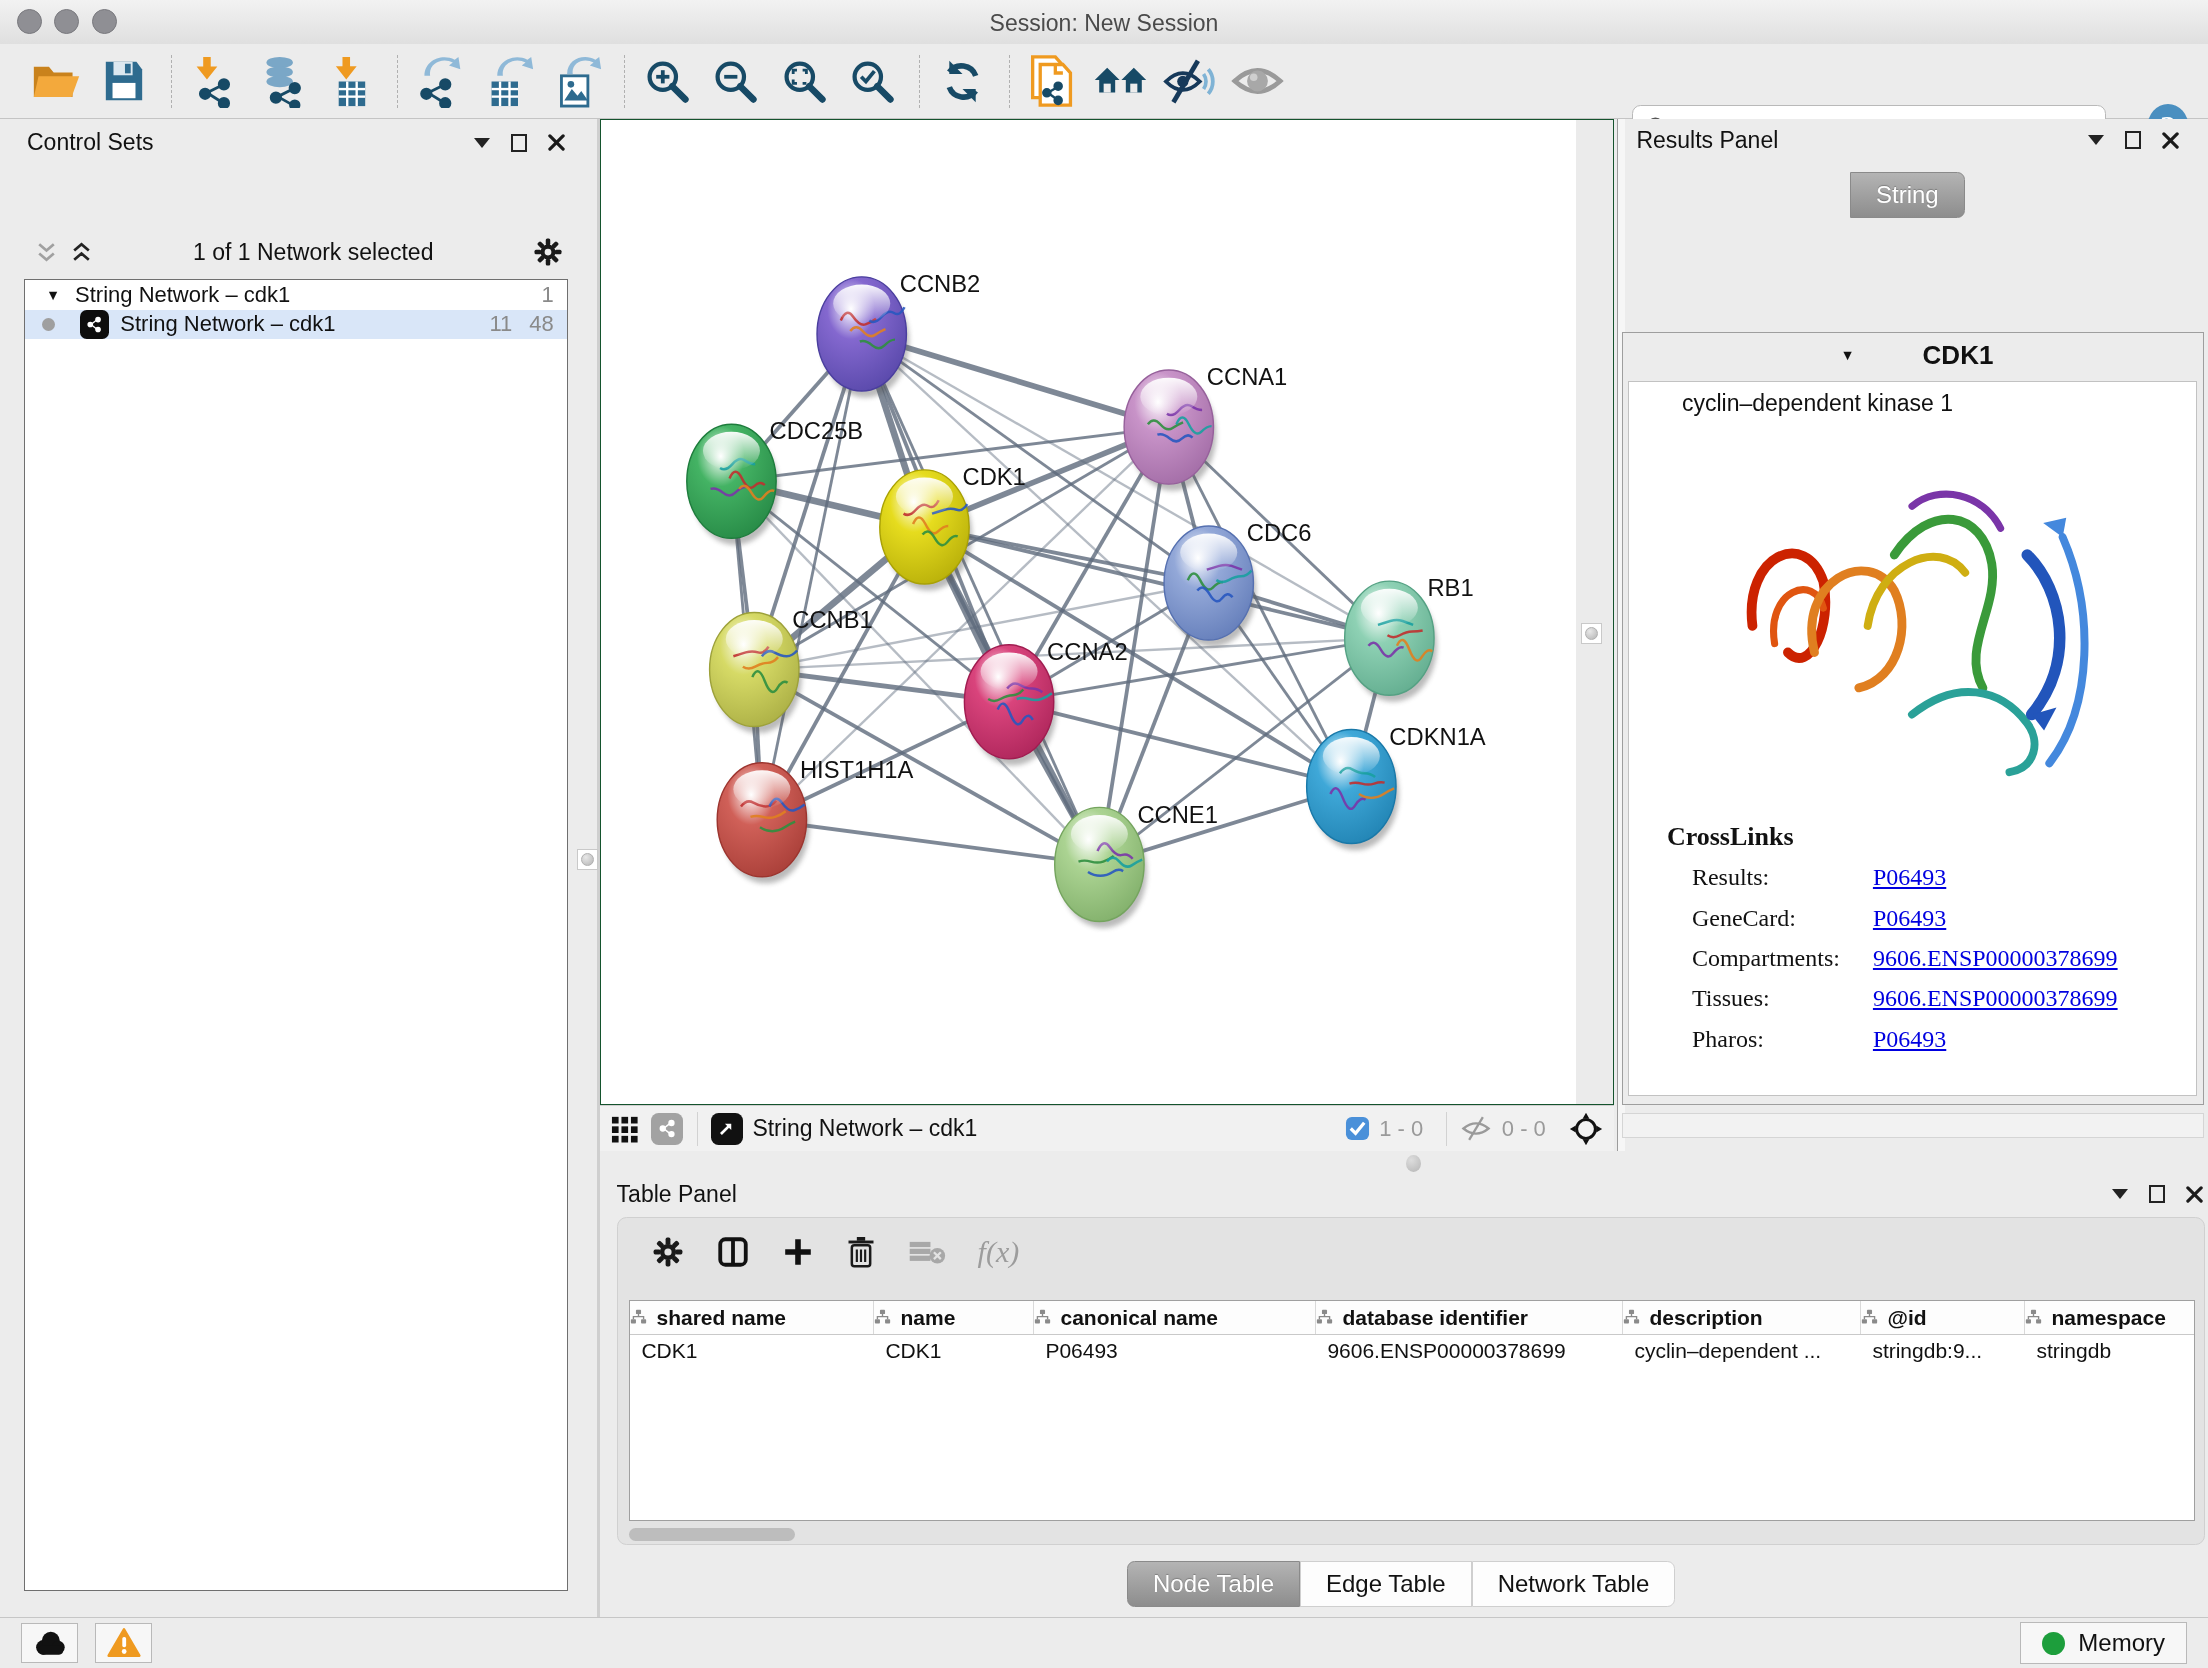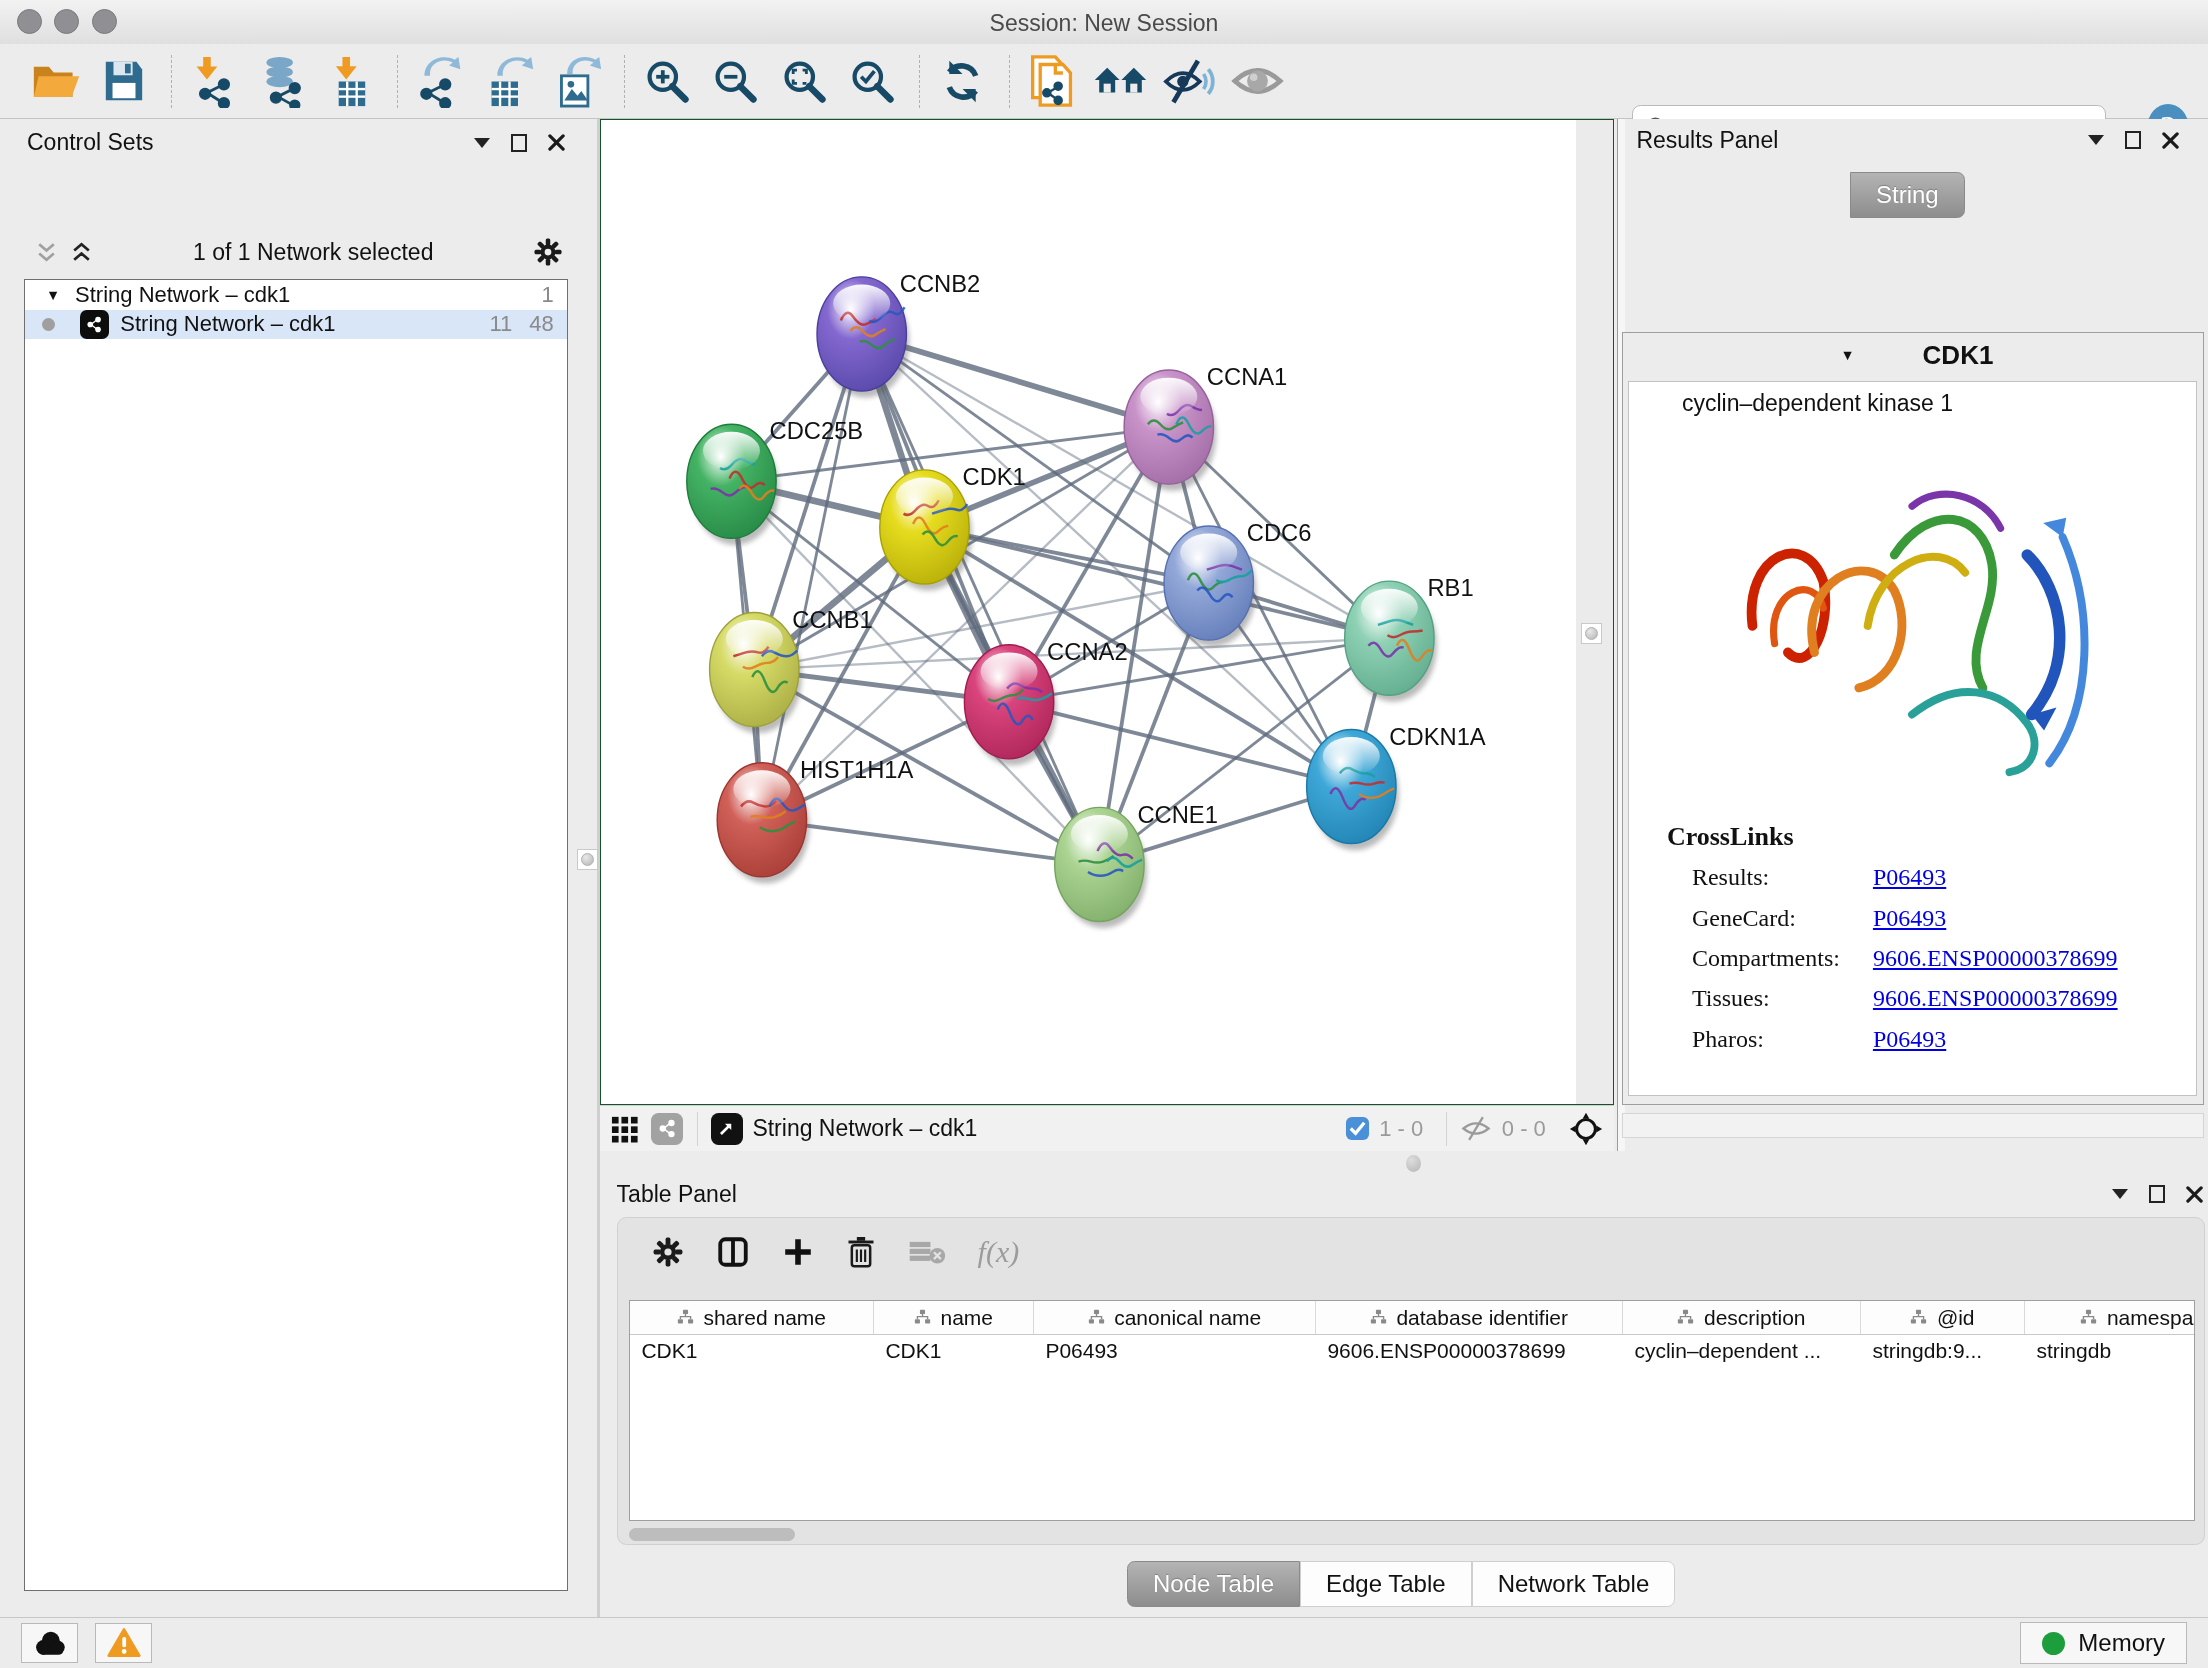--- a/index.html
+++ b/index.html
@@ -111,22 +111,22 @@
   .table-panel { left:609px; top:1179px; width:1600px; height:438px; background:#ececec; }
   .tp-head { position:absolute; left:7.6px; top:1.9px; width:1586px; display:flex; align-items:center;
     justify-content:space-between; }
   .tp-body { position:absolute; left:7.6px; top:38px; width:1588px; height:328px; background:#e3e3e3;
     border-radius:9.5px; border:1px solid #d0d0d0; }
   .tp-toolbar { display:flex; align-items:center; gap:32px; padding:17px 0 0 34px; }
   .fx { font-family:"Liberation Serif", serif; font-style:italic; color:#9c9c9c; font-size:30px; }
   .tp-table { position:absolute; left:11.4px; top:82px; width:1566px; height:221px; background:#fff;
     border:1px solid #9f9f9f; overflow:hidden; }
   .tp-hrow { display:flex; height:34px; border-bottom:1.9px solid #c9c9c9; align-items:center; background:#fdfdfd; }
-  .tp-hcell { display:flex; align-items:center; justify-content:center; gap:9.5px; font-size:21px;
-    border-right:1px solid #d9d9d9; height:100%; flex:none; }
+  .tp-hcell { display:flex; align-items:center; justify-content:flex-start; gap:9.5px; font-size:21px;
+    border-right:1px solid #d9d9d9; height:100%; flex:none;font-weight:bold; }
   .tp-drow { display:flex; height:32px; align-items:center; font-size:21px; }
   .tp-dcell { padding-left:11.4px; flex:none; white-space:nowrap; overflow:hidden; }
   .c0{width:244px}.c1{width:160px}.c2{width:282px}.c3{width:307px}.c4{width:238px}.c5{width:164px}.c6{width:247px}
   .tp-scroll { position:absolute; left:11.4px; top:310px; width:1566px; height:15px; }
   .tp-thumb { width:166px; height:13.3px; background:#bdbdbd; border-radius:6.7px; }
   .tp-tabs { position:absolute; left:518px; top:382px; display:flex; }
 
   
   .statusbar { left:0; top:1617px; width:2208px; height:51px; background:#ececec; border-top:1.9px solid #c6c6c6;
     display:flex; align-items:center; padding:16px 21px; }

